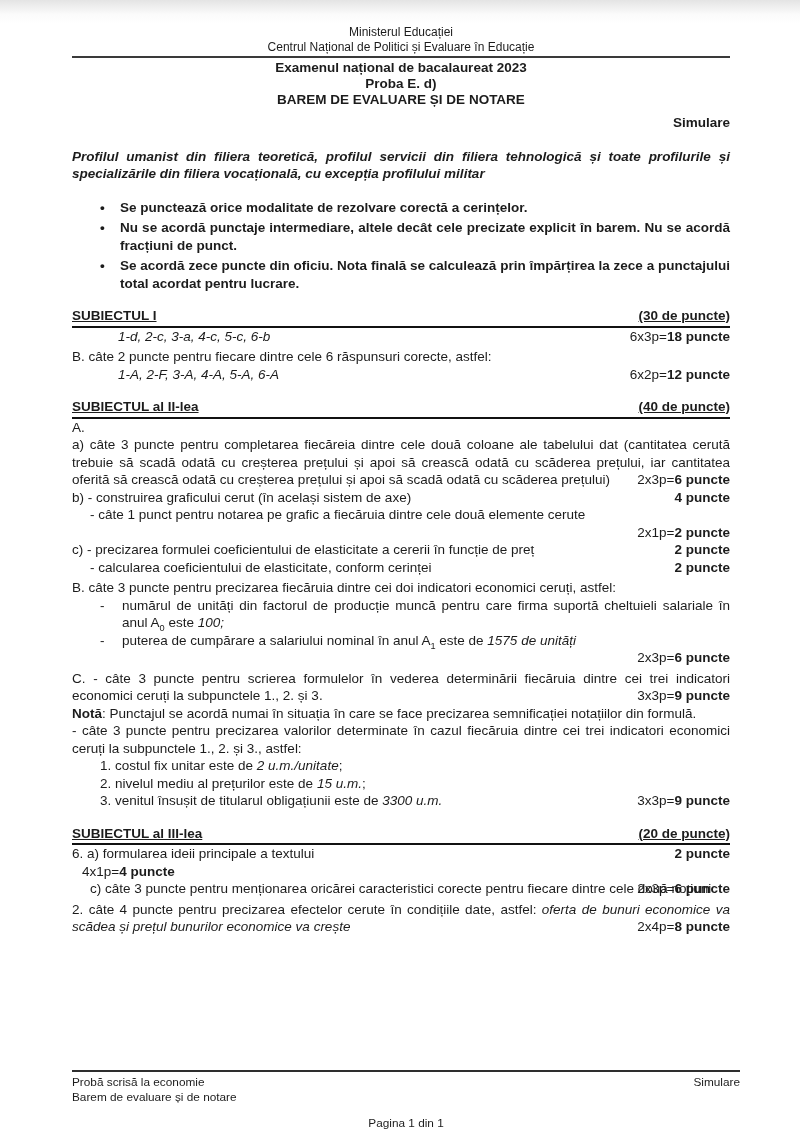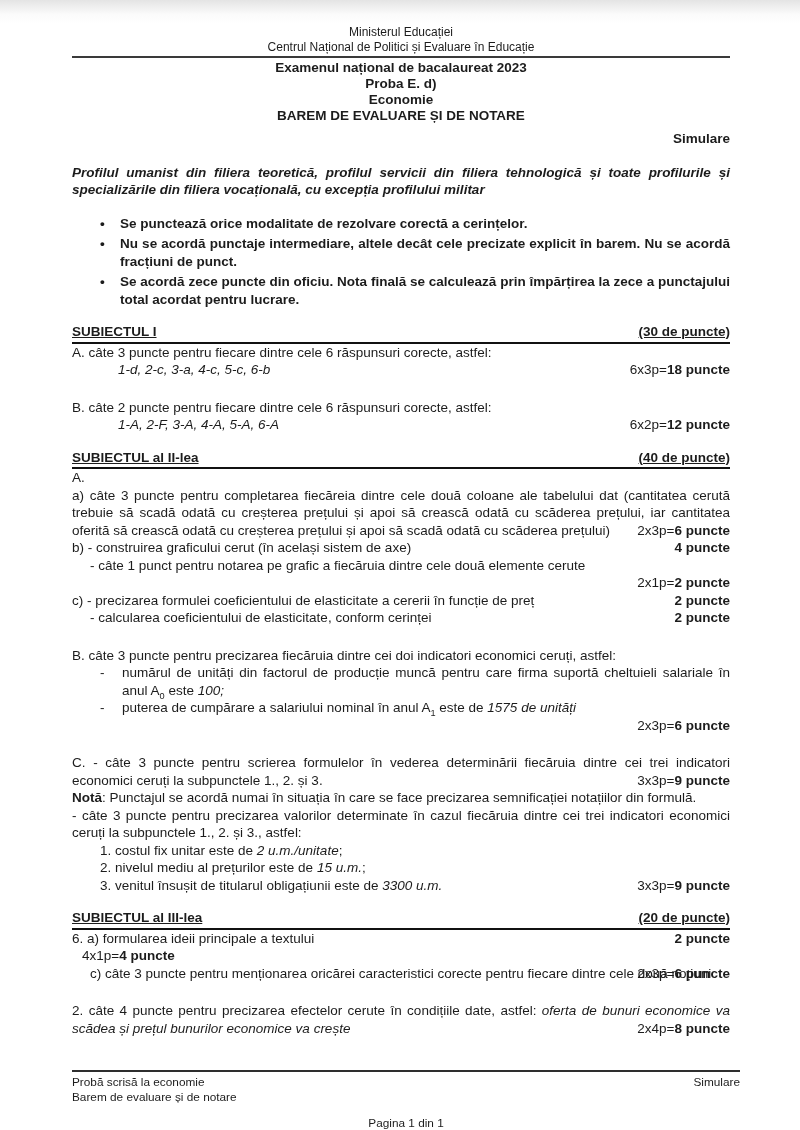--- a/index.html
+++ b/index.html
@@ -38,21 +38,21 @@
   .bullet-mark { width: 22px; flex: none; padding-left: 2px; margin-left: 26px; font-weight: bold; }
   .bullet-text { flex: 1; font-weight: bold; text-align: justify; }
 
   .sec-head {
     display: flex; justify-content: space-between;
     font-weight: bold; border-bottom: 2.2px solid #111;
     padding-bottom: 1px;
     text-align: right;
   }
   .sec-head span { text-decoration: underline; }
-  .mt17 { margin-top: 20px; }
+  .mt17 { margin-top: 3px; }
   .mt15 { margin-top: 15px; }
 
   .row { display: flex; justify-content: space-between; }
   .row .left { flex: 1; }
   .pts { white-space: nowrap; padding-left: 10px; }
   .pts b { font-weight: bold; }
   .ptsline { text-align: right; }
 
   .ans { padding-left: 46px; font-style: italic; }
   .ind { padding-left: 18px; }
@@ -83,21 +83,20 @@
   <div class="scan-top"></div>
 
   <div class="content">
 
     <header>
       <div class="c small">Ministerul Educației</div>
       <div class="c small">Centrul Național de Politici și Evaluare în Educație</div>
       <div class="hrule"></div>
       <div class="c b hd">Examenul național de bacalaureat 2023</div>
       <div class="c b hd">Proba E. d)</div>
-      <div class="c b hd">Economie</div>
       <div class="c b hd">BAREM DE EVALUARE ȘI DE NOTARE</div>
       <div class="r b session">Simulare</div>
     </header>
 
     <p class="intro j">Profilul umanist din filiera teoretică, profilul servicii din filiera tehnologică și toate profilurile și specializările din filiera vocațională, cu excepția profilului militar</p>
 
     <div class="bullets">
       <div class="bullet-item">
         <span class="bullet-mark">•</span>
         <div class="bullet-text">Se punctează orice modalitate de rezolvare corectă a cerințelor.</div>
@@ -110,21 +109,20 @@
         <span class="bullet-mark">•</span>
         <div class="bullet-text">Se acordă zece puncte din oficiu. Nota finală se calculează prin împărțirea la zece a punctajului total acordat pentru lucrare.</div>
       </div>
     </div>
 
     <section>
       <div class="sec-head mt15">
         <span>SUBIECTUL I</span>
         <span>(30 de puncte)</span>
       </div>
-      <div>A. câte 3 puncte pentru fiecare dintre cele 6 răspunsuri corecte, astfel:</div>
       <div class="row">
         <div class="ans">1-d, 2-c, 3-a, 4-c, 5-c, 6-b</div>
         <div class="pts"><span>6x3p=</span><b>18 puncte</b></div>
       </div>
       <div class="mt17">B. câte 2 puncte pentru fiecare dintre cele 6 răspunsuri corecte, astfel:</div>
       <div class="row">
         <div class="ans">1-A, 2-F, 3-A, 4-A, 5-A, 6-A</div>
         <div class="pts"><span>6x2p=</span><b>12 puncte</b></div>
       </div>
     </section>

